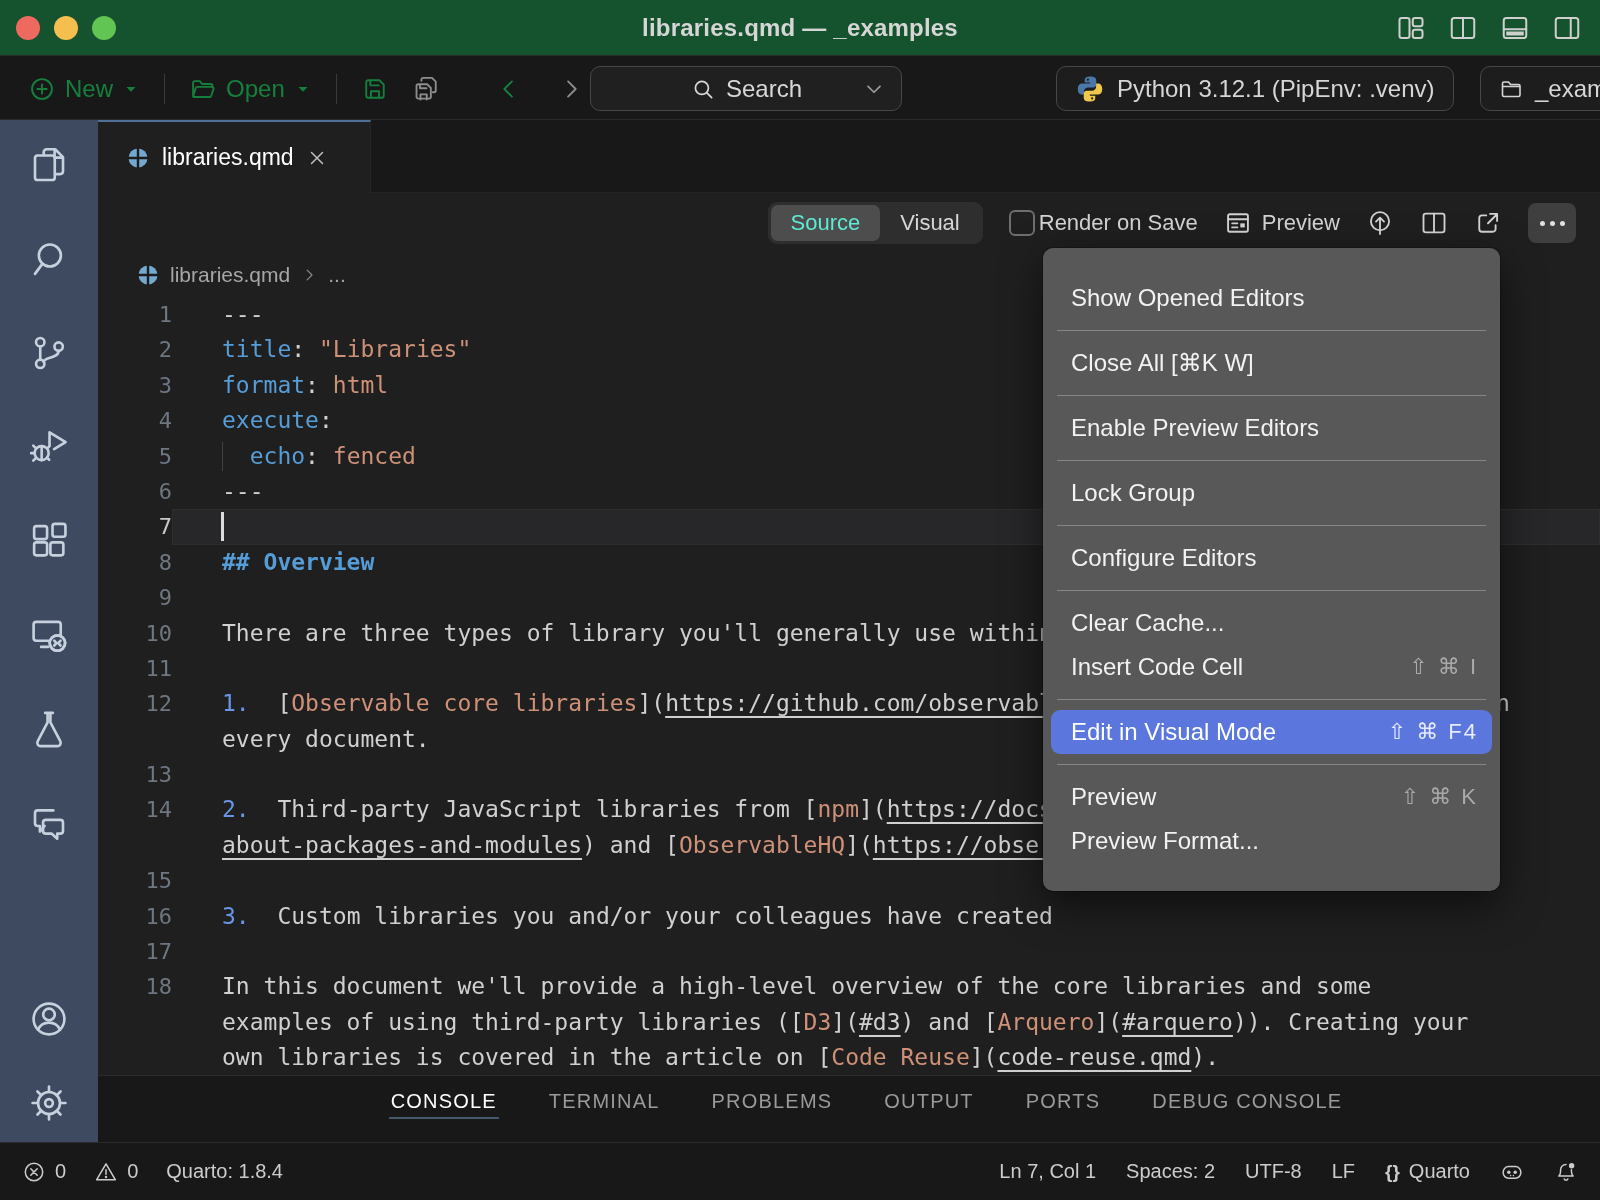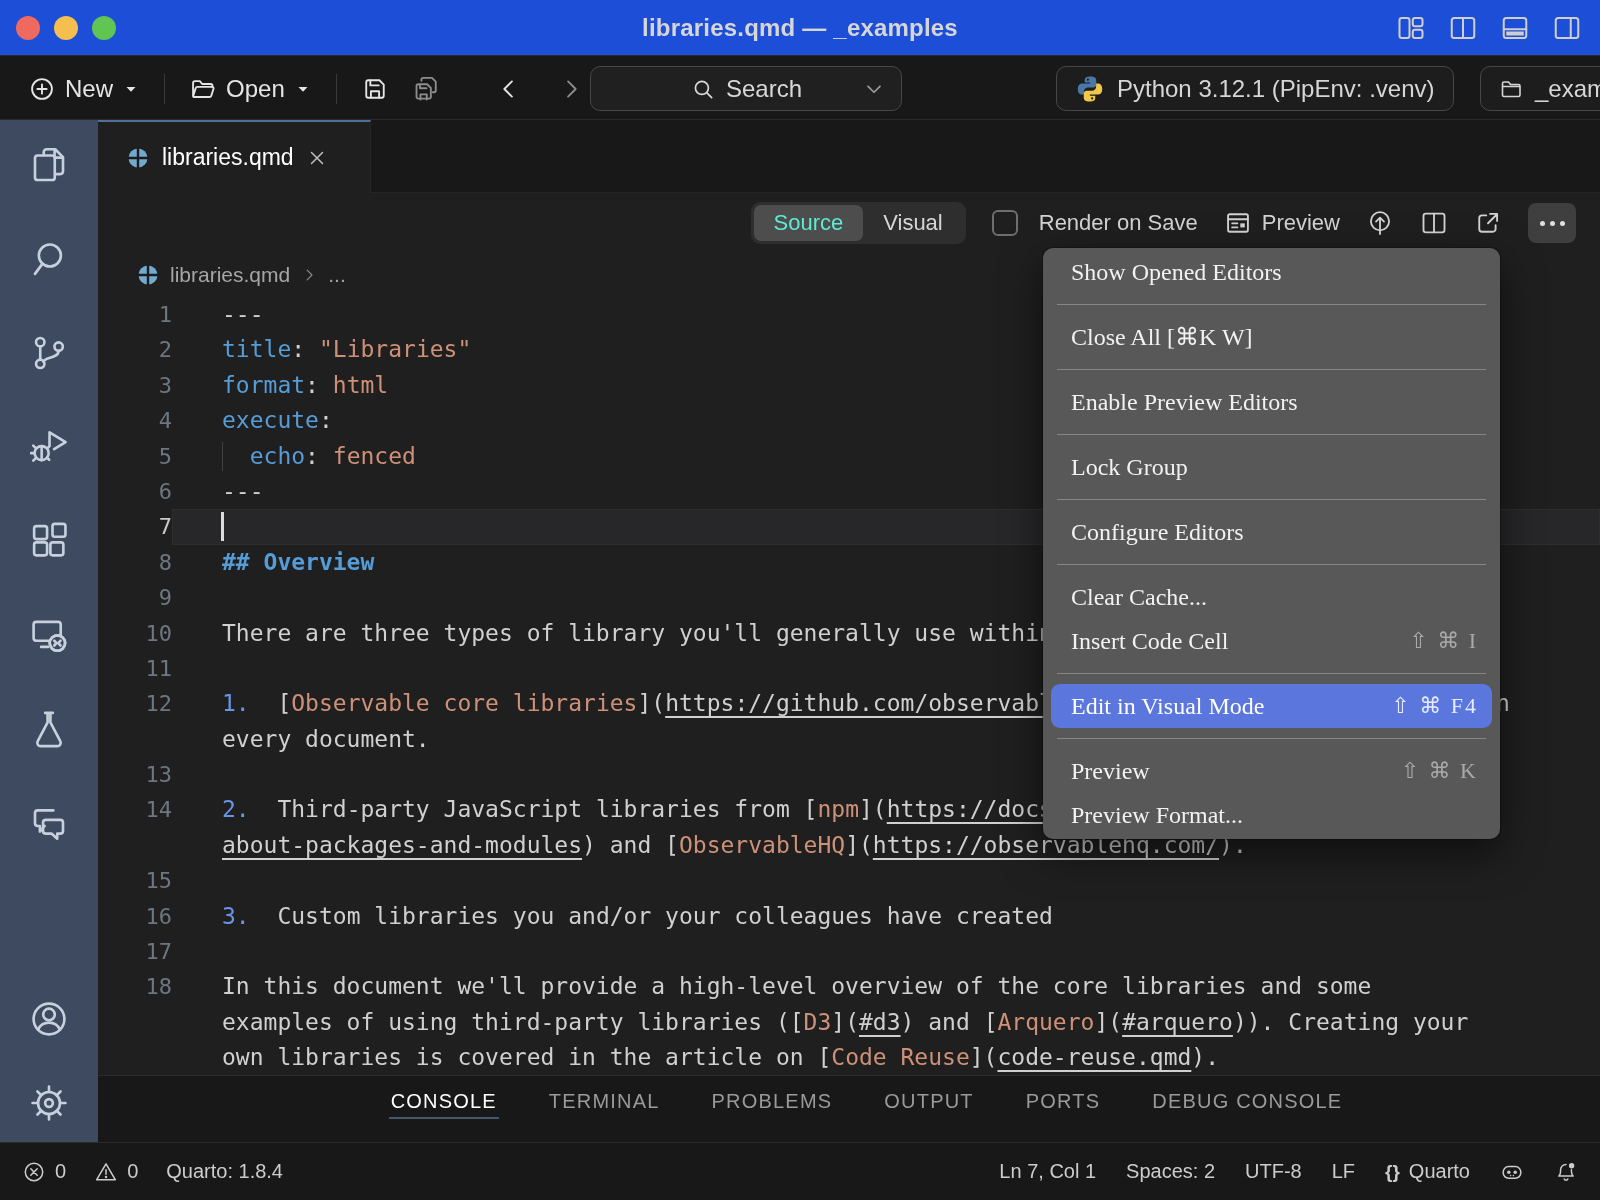--- a/index.html
+++ b/index.html
@@ -3,31 +3,31 @@
 <meta charset="utf-8">
 <style>
   * { margin:0; padding:0; box-sizing:border-box; }
   html,body { width:1600px; height:1200px; background:#111; }
   body { font-family:"Liberation Sans", sans-serif; color:#d0d0d0; overflow:hidden; position:relative; }
   #app { position:absolute; inset:0; width:1600px; height:1200px; background:#1f1f1f; overflow:hidden; }
 
   svg.ic { display:block; fill:none; stroke:currentColor; stroke-width:1.6; stroke-linecap:round; stroke-linejoin:round; }
 
   
-  .titlebar { position:absolute; left:0; top:0; width:1600px; height:55px; background:#1d4ed8; display:flex; align-items:center; }
+  .titlebar { position:absolute; left:0; top:0; width:1600px; height:55px; background:#14532d; display:flex; align-items:center; }
   .lights { position:absolute; left:16px; top:0; height:55px; display:flex; align-items:center; gap:14px; }
   .light { width:24px; height:24px; border-radius:50%; }
   .win-title { position:absolute; left:0; right:0; text-align:center; font-size:24px; font-weight:bold; color:#d6d6d6; letter-spacing:.2px; }
   .win-icons { position:absolute; right:18px; top:0; height:55px; display:flex; align-items:center; gap:22px; color:#cfcfcf; }
   .win-icons svg { width:30px; height:30px; }
 
   
   .toolbar { position:absolute; left:0; top:55px; width:1600px; height:65px; background:#181818; border-top:1px solid #2b2b2b; border-bottom:1px solid #2b2b2b; overflow:hidden; }
   .tb-group { position:absolute; top:0; height:65px; display:flex; align-items:center; gap:14px; color:#d4d4d4; }
-  .tb-btn { display:flex; align-items:center; gap:9px; font-size:24px; color:#e5e5e5; cursor:default; }
+  .tb-btn { display:flex; align-items:center; gap:9px; font-size:24px; color:#15803d; cursor:default; }
   .tb-btn svg { width:28px; height:28px; }
   .tb-caret svg { width:18px; height:18px; }
   .tb-sep { width:1px; height:30px; background:#3a3a3a; margin:0 10px; }
   .dim { color:#8d8d8d; }
   .searchbox { position:absolute; left:590px; top:10px; width:312px; height:45px; border:1.5px solid #474747; border-radius:10px; background:#202020; display:flex; align-items:center; justify-content:center; gap:10px; font-size:24px; color:#d8d8d8; }
   .searchbox .chev { position:absolute; right:14px; color:#9a9a9a; }
   .searchbox svg { width:26px; height:26px; }
   .chip { position:absolute; top:10px; height:45px; border:1.5px solid #474747; border-radius:10px; background:#1d1d1d; display:flex; align-items:center; gap:12px; padding:0 18px; font-size:24px; color:#d6d6d6; white-space:nowrap; }
   .pylogo { width:30px; height:30px; }
 
@@ -41,21 +41,21 @@
   .main { position:absolute; left:98px; top:120px; width:1502px; height:1022px; background:#1f1f1f; }
   .tabbar { position:absolute; left:0; top:0; width:1502px; height:73px; background:#181818; border-bottom:1px solid #252525; }
   .tab { position:absolute; left:0; top:0; width:273px; height:73px; background:#1f1f1f; border-top:2.5px solid #50709a; border-right:1px solid #252525; display:flex; align-items:center; gap:12px; padding:0 18px 0 28px; }
   .tab-label { font-size:23px; color:#ffffff; }
   .tab .close { color:#c0c0c0; } .tab .close svg { width:22px; height:22px; }
 
   .editorbar { position:absolute; left:0; top:73px; width:1502px; height:60px; display:flex; align-items:center; justify-content:flex-end; gap:26px; padding-right:24px; color:#d2d2d2; }
   .seg { display:flex; background:#2e2e2e; border-radius:9px; padding:3px; font-size:22px; }
   .seg span { padding:5px 20px; border-radius:7px; color:#d6d6d6; }
   .seg .on { background:#4d4d4d; color:#5eead4; }
-  .rosave { display:flex; align-items:flex-end; gap:21px; font-size:22px; }
+  .rosave { display:flex; align-items:flex-end; gap:4px; font-size:22px; }
   .cbox { width:26px; height:26px; border:2px solid #6e6e6e; border-radius:6px; background:transparent; }
   .ebtn { display:flex; align-items:center; gap:10px; font-size:22px; }
   .editorbar svg { width:28px; height:28px; }
   .more-btn { width:48px; height:40px; background:#3f3f3f; border-radius:8px; display:flex; align-items:center; justify-content:center; gap:5px; }
   .more-btn i { width:5px; height:5px; border-radius:50%; background:#e0e0e0; }
 
   .breadcrumb { position:absolute; left:0; top:133px; width:1502px; height:44px; display:flex; align-items:center; gap:10px; padding-left:38px; font-size:21px; color:#a6a6a6; }
   .bc-chev { color:#8a8a8a; } .bc-chev svg { width:18px; height:18px; }
 
   
@@ -81,21 +81,21 @@
 
   
   .statusbar { position:absolute; left:0; top:1142px; width:1600px; height:58px; background:#181818; border-top:1px solid #2b2b2b; display:flex; align-items:center; font-size:20px; color:#cccccc; padding:0 22px; }
   .sb-item { display:flex; align-items:center; gap:9px; margin-right:28px; white-space:nowrap; }
   .sb-right { margin-left:auto; display:flex; align-items:center;justify-content:space-between; }
   .sb-right .sb-item { margin-right:0; margin-left:30px; }
   .statusbar svg { width:24px; height:24px; stroke-width:1.5; }
   .braces { font-size:19px; font-weight:bold; }
 
   
-  .menu { position:absolute; left:1043px; top:248px; width:457px; background:#585858; border-radius:10px; box-shadow:0 14px 40px rgba(0,0,0,.55), 0 0 0 1px rgba(0,0,0,.25); padding:2px 0; z-index:50;font-family:Liberation Serif, serif; }
+  .menu { position:absolute; left:1043px; top:248px; width:457px; background:#585858; border-radius:10px; box-shadow:0 14px 40px rgba(0,0,0,.55), 0 0 0 1px rgba(0,0,0,.25); padding:28px 0; z-index:50; }
   .mi { height:44px; display:flex; align-items:center; padding:0 22px 0 28px; font-size:24px; color:#f2f2f2; }
   .mi .sc { margin-left:auto; color:#aaaaaa; font-size:22px; letter-spacing:2px; }
   .mi.hl { margin:0 8px; padding:0 14px 0 20px; border-radius:9px; background:#5b77dd; color:#ffffff; }
   .mi.hl .sc { color:#e6ebff; }
   .msep { height:1px; background:rgba(255,255,255,.28); margin:10px 14px; }
 </style>
 </head>
 <body>
 
 <div id="app">

